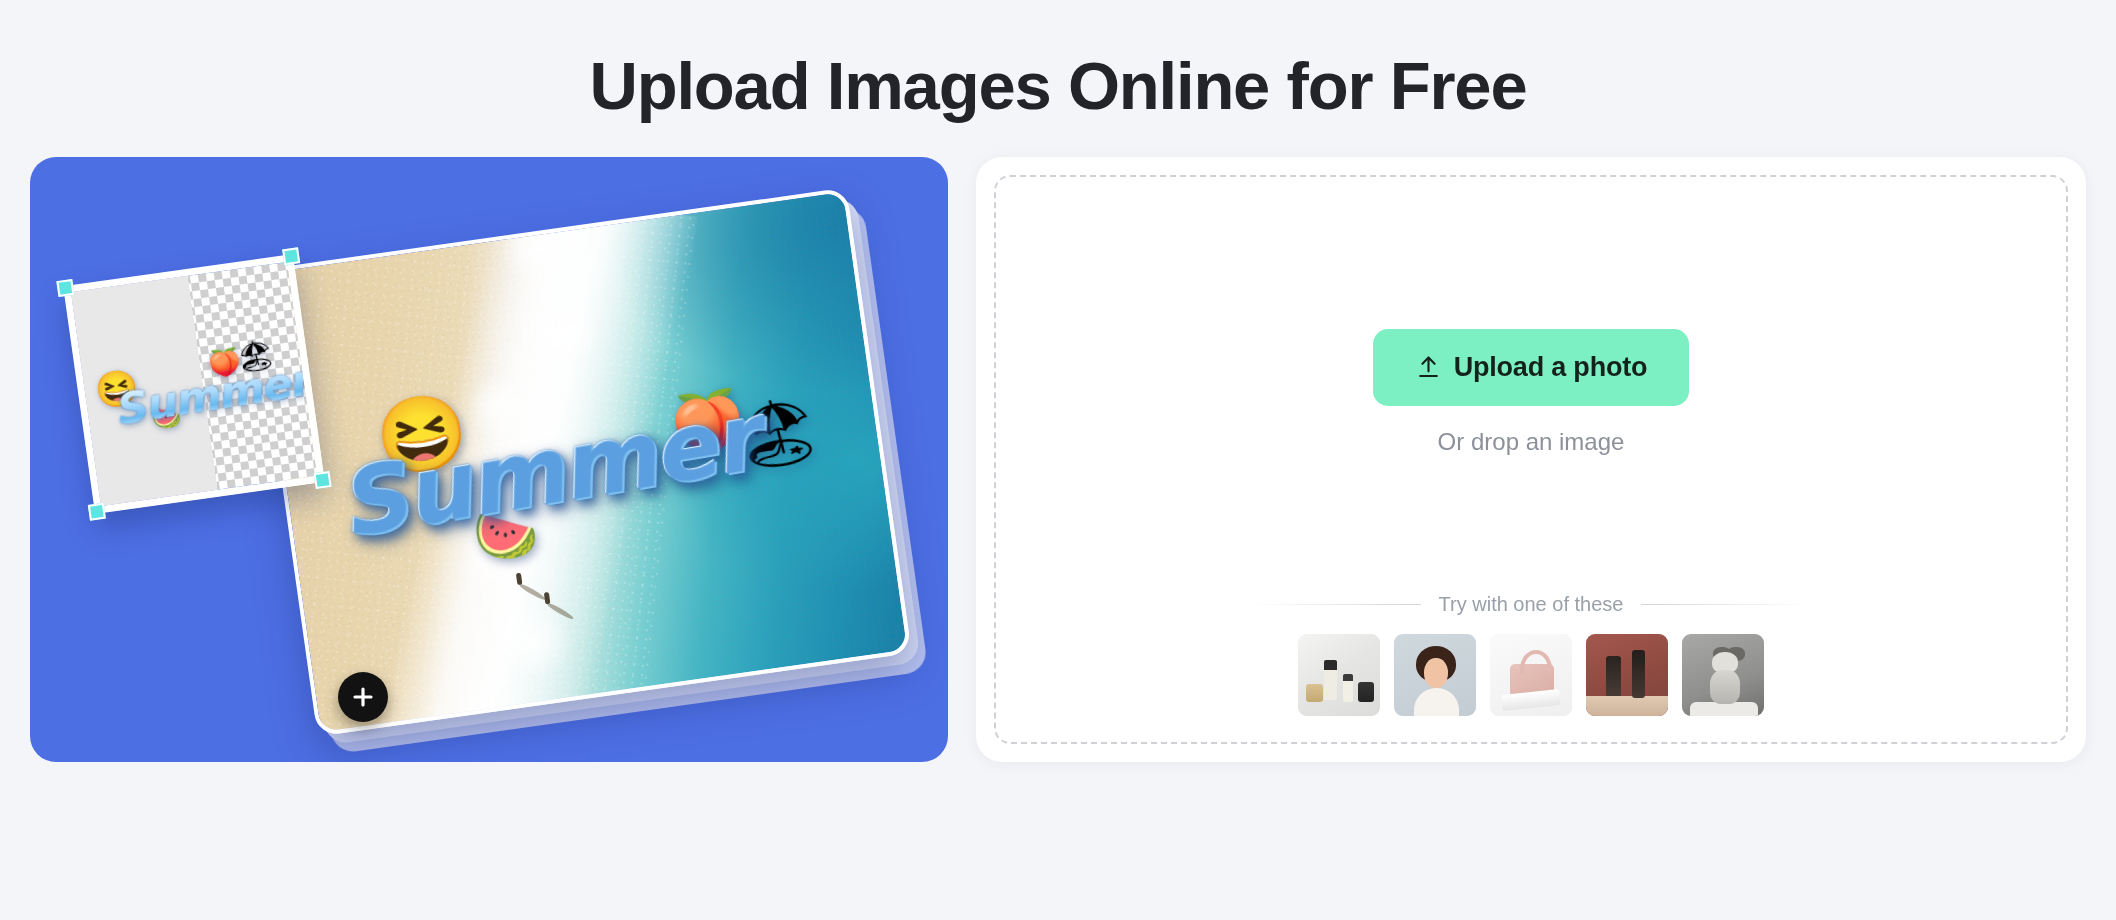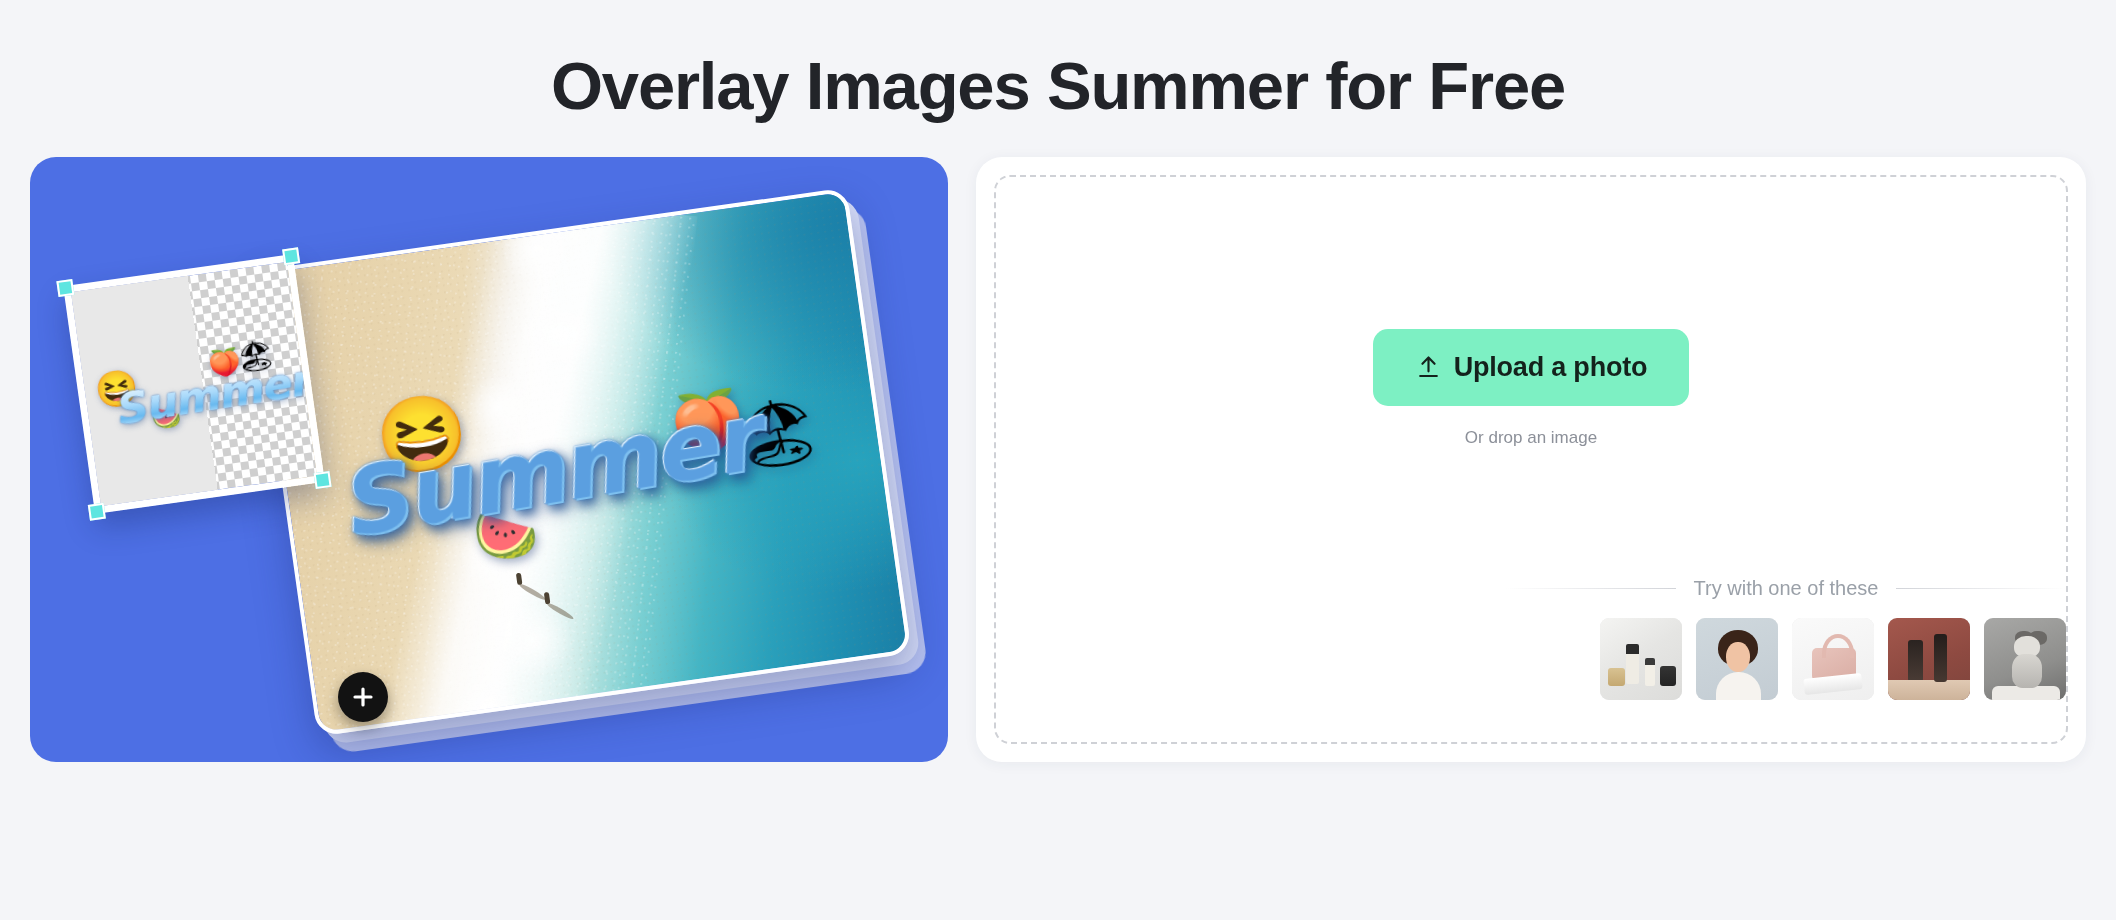--- a/index.html
+++ b/index.html
@@ -342,34 +342,34 @@
     font-size: 27px;
     font-weight: 700;
     letter-spacing: -0.2px;
     cursor: pointer;
     line-height: 1;
   }
   .upload-button svg { display: block; flex: 0 0 auto; }
 
   .drop-hint {
     margin-top: 22px;
-    font-size: 17px;
+    font-size: 24px;
     color: #8c9099;
     font-weight: 400;
   }
 
   
   .samples {
     position: absolute;
     left: 0;
     right: 0;
-    bottom: 42px;
+    bottom: 26px;
     display: flex;
     flex-direction: column;
-    align-items: flex-end;
+    align-items: center;
   }
 
   .samples-divider {
     display: flex;
     align-items: center;
     gap: 18px;
     width: 560px;
     justify-content: center;
   }
   .samples-divider .rule {
@@ -536,21 +536,21 @@
   .art-cat .extra {
     position: absolute; left: 8px; bottom: 0; width: 68px; height: 14px;
     background: #eceae6;
     border-radius: 6px 6px 0 0;
   }
 </style>
 </head>
 <body>
 
 <div class="page-header">
-  <h1 class="page-title">Overlay Images Summer for Free</h1>
+  <h1 class="page-title">Upload Images Online for Free</h1>
 </div>
 
 <div class="workspace">
 
   <div class="promo-panel">
     <div class="promo-stage">
 
       <div class="beach-card-shadow"></div>
       <div class="beach-card-shadow2"></div>
 

